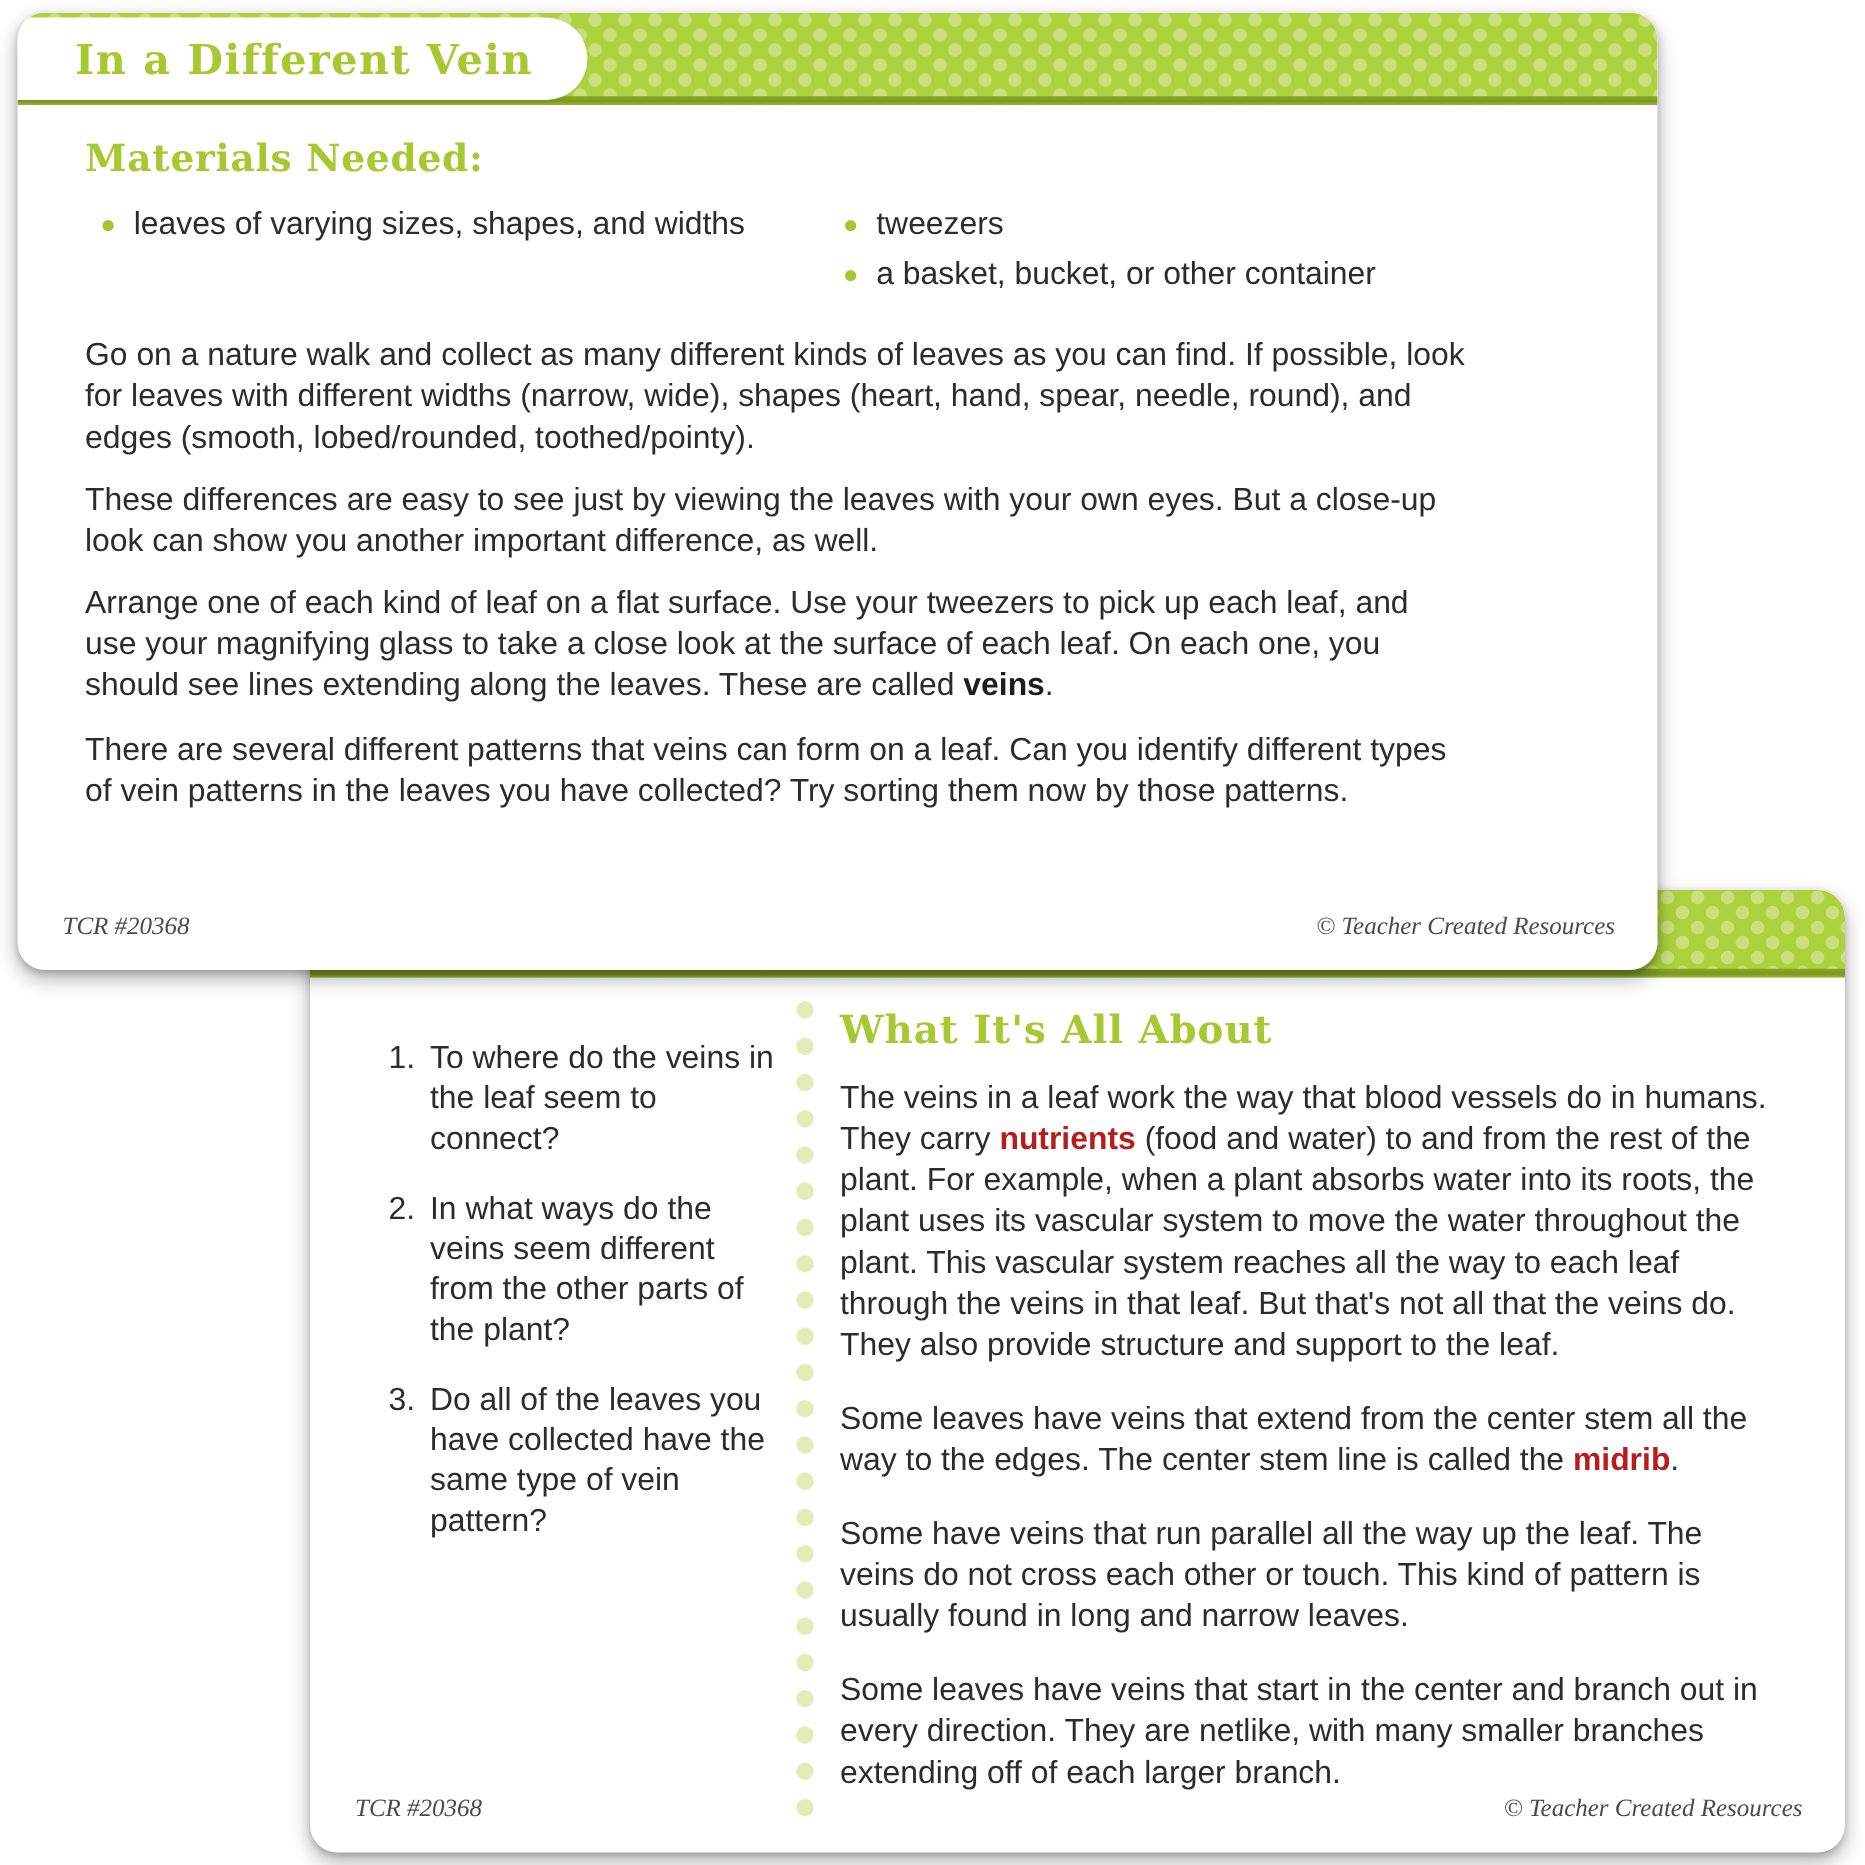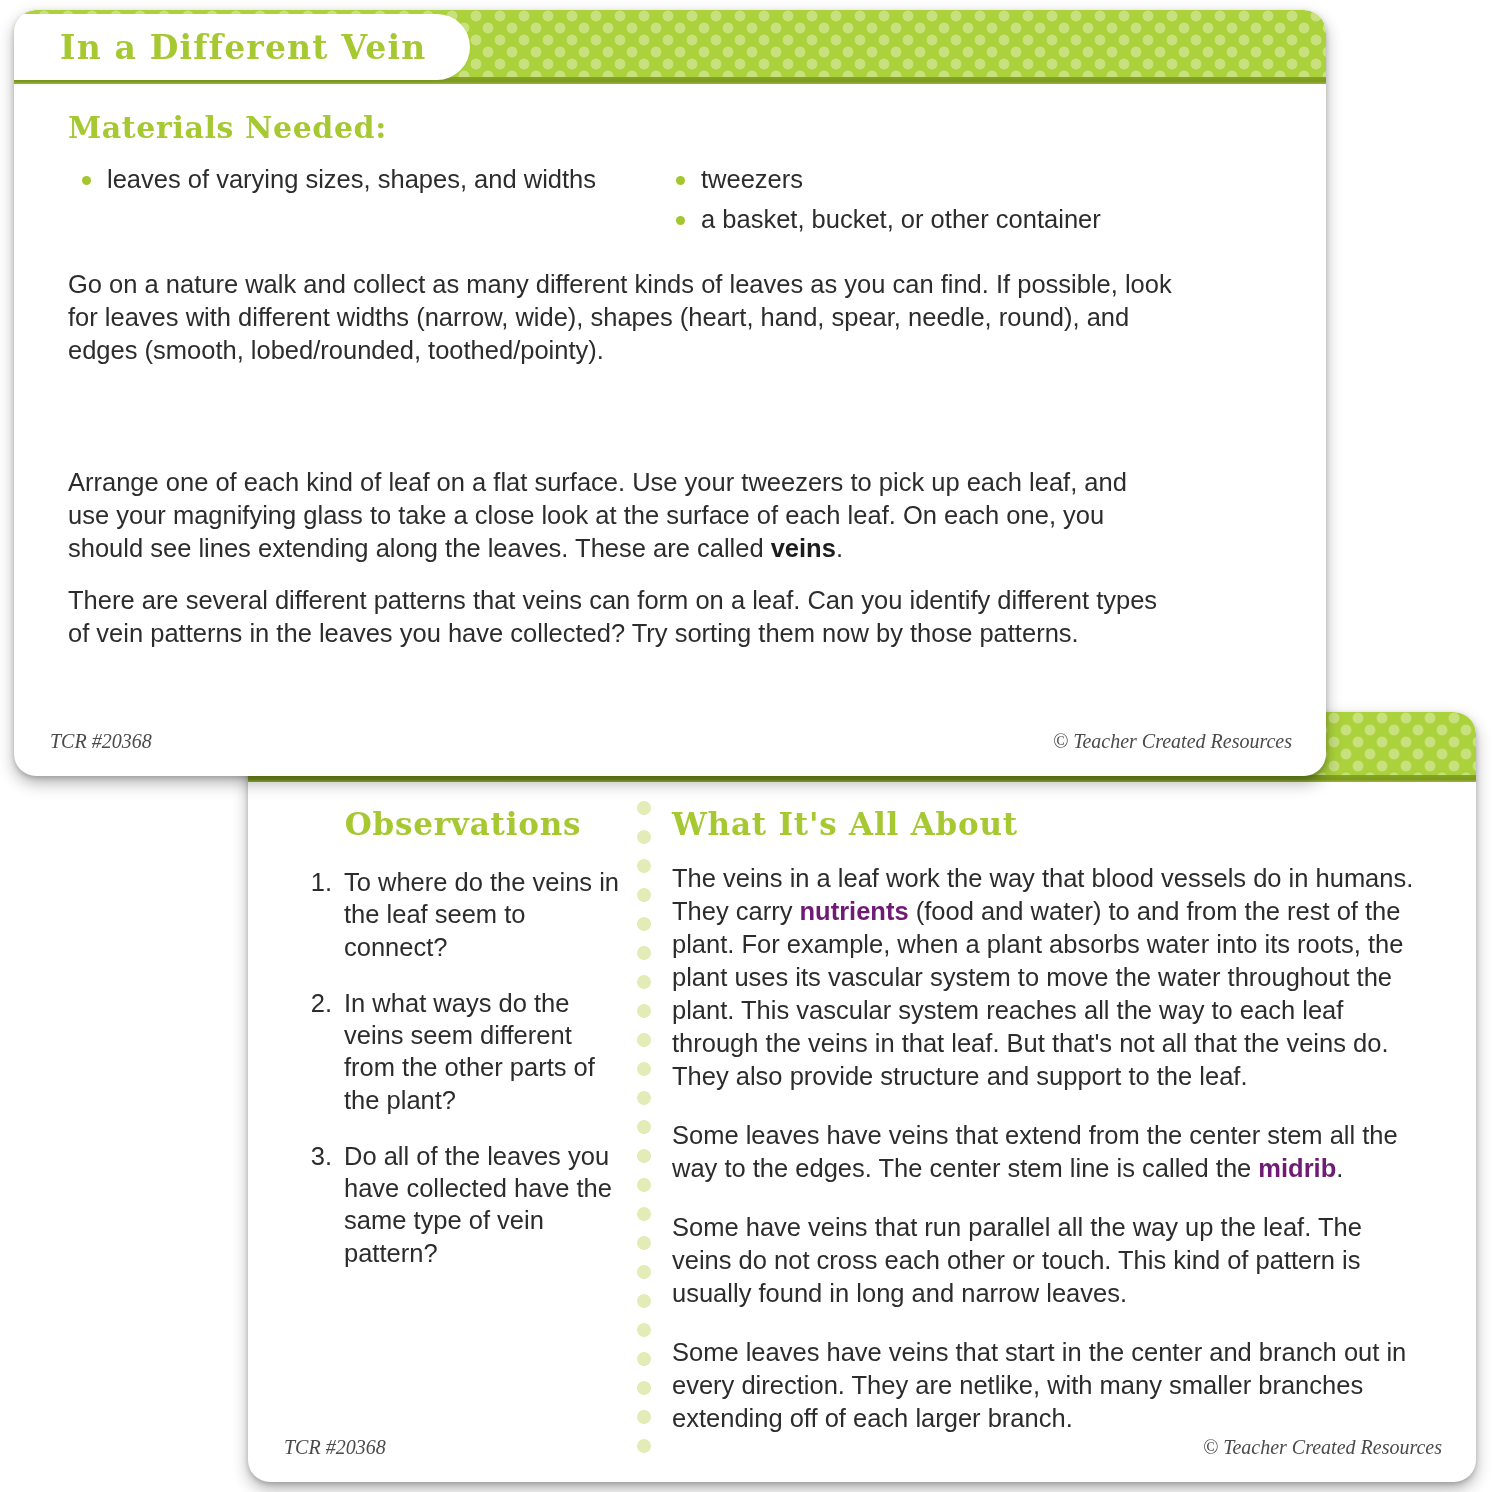--- a/index.html
+++ b/index.html
@@ -244,37 +244,36 @@
     width: 742px;
   }
   #col-right .col-head { display: block; margin-bottom: 20px; }
 
   .rpara {
     font-size: 25.5px;
     line-height: 1.295;
     color: #2c2c2c;
     margin: 0 0 26px 0;
   }
-  .rpara b { font-weight: bold; color: #701a75; }
+  .rpara b { font-weight: bold; color: #b91c1c; }
 </style>
 </head>
 <body>
 
 <div class="stage">
 
   <div class="card" id="card-back">
 
     <div class="band">
       <div class="band-rule"></div>
     </div>
 
     <div class="back-body">
 
       <div id="col-left">
-        <span class="col-head">Observations</span>
 
         <ul class="qlist">
           <li>
             <span class="qnum">1.</span>
             <span class="qtext">To where do the veins in the leaf seem to connect?</span>
           </li>
           <li>
             <span class="qnum">2.</span>
             <span class="qtext">In what ways do the veins seem different from the other parts of the plant?</span>
           </li>
@@ -337,20 +336,21 @@
           </div>
           <div class="mat-item">
             <span class="bullet"></span>
             <span>a basket, bucket, or other container</span>
           </div>
         </div>
       </div>
 
       <div class="para" id="p1">Go on a nature walk and collect as many different kinds of leaves as you can find. If possible, look for leaves with different widths (narrow, wide), shapes (heart, hand, spear, needle, round), and edges (smooth, lobed/rounded, toothed/pointy).</div>
 
+      <div class="para" id="p2">These differences are easy to see just by viewing the leaves with your own eyes. But a close-up look can show you another important difference, as well.</div>
 
       <div class="para" id="p3">
         <span>Arrange one of each kind of leaf on a flat surface. Use your tweezers to pick up each leaf, and use your magnifying glass to take a close look at the surface of each leaf. On each one, you should see lines extending along the leaves. These are called </span><b>veins</b><span>.</span>
       </div>
 
       <div class="para" id="p4">There are several different patterns that veins can form on a leaf. Can you identify different types of vein patterns in the leaves you have collected? Try sorting them now by those patterns.</div>
     </div>
 
     <div class="footer">
       <span class="left">TCR #20368</span>

